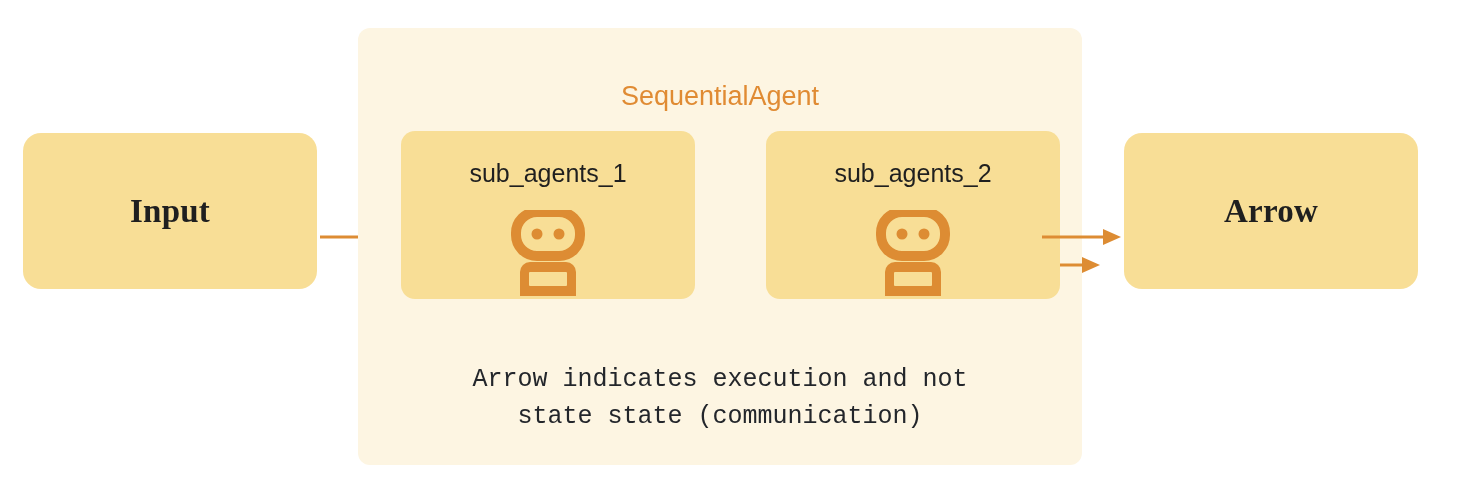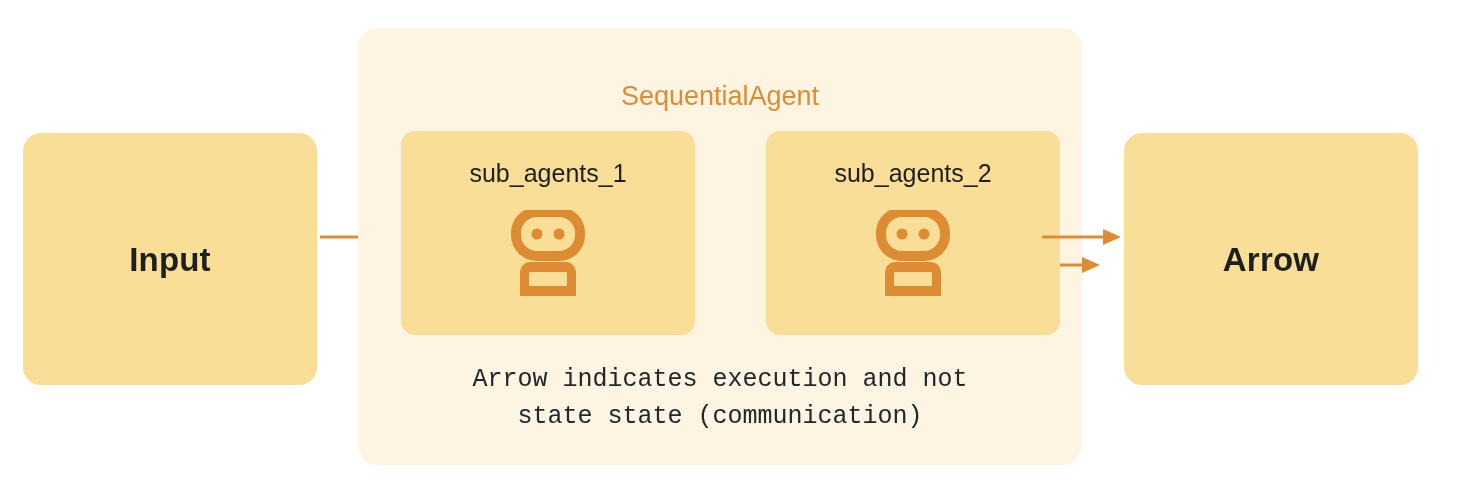--- a/index.html
+++ b/index.html
@@ -18,64 +18,65 @@
     position: relative;
     width: 1462px;
     height: 504px;
     background: #ffffff;
   }
 
   
   .io-box {
     position: absolute;
     width: 294px;
-    height: 252px;
+    height: 156px;
     top: 133px;
     background: #F8DE96;
     border-radius: 18px;
     display: flex;
     align-items: center;
     justify-content: center;
+    font-family: Liberation Serif, serif;
   }
   .io-label {
     font-size: 33px;
     font-weight: bold;
     color: #1F1F1F;
     letter-spacing: 0.2px;
     line-height: 1;
   }
   #input-box  { left: 23px; }
   #output-box { left: 1124px; }
 
   
   #sequential-agent-container {
     position: absolute;
     left: 358px;
     top: 28px;
     width: 724px;
     height: 437px;
     background: #FDF5E2;
-    border-radius: 20px;
+    border-radius: 12px;
   }
   #sequential-agent-title {
     position: absolute;
     left: 0;
     top: 52px;
     width: 100%;
     text-align: center;
     font-size: 27px;
     color: #E08B33;
     line-height: 1.2;
   }
 
   
   .sub-agent-box {
     position: absolute;
     width: 294px;
-    height: 204px;
+    height: 168px;
     top: 103px;
     background: #F8DE96;
     border-radius: 14px;
   }
   #sub-agent-1 { left: 43px; }
   #sub-agent-2 { left: 388px; margin-left: 20px; }
 
   .sub-agent-label {
     position: absolute;
     left: 0;

